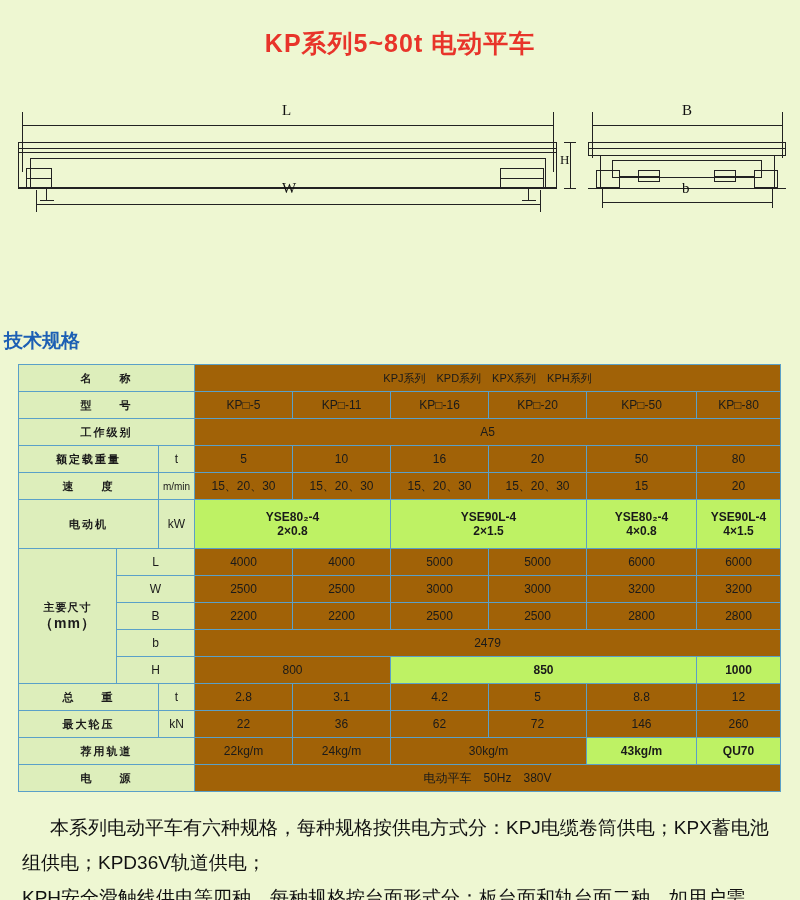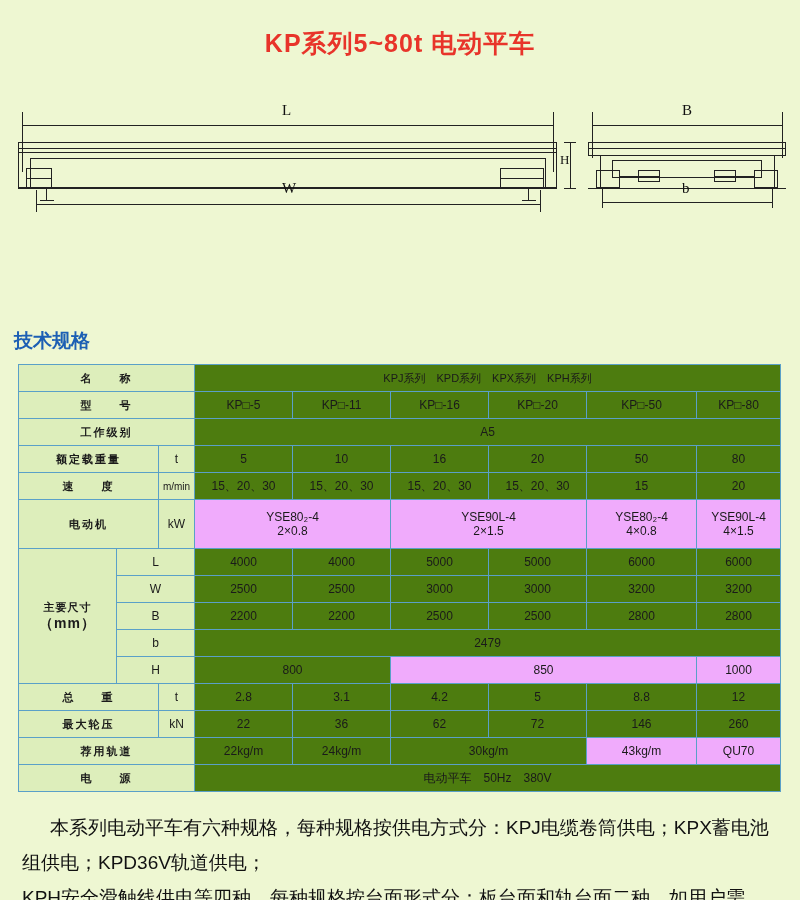--- a/index.html
+++ b/index.html
@@ -33,42 +33,42 @@
     font-family:"Liberation Serif", serif;
     font-size:15px;
     color:#111;
   }
   .box{position:absolute;border:1px solid #222;box-sizing:border-box;}
   
   .spec-head{
     color:#1c5fb4;
     font-size:19px;
     font-weight:bold;
-    margin:38px 0 10px 14px;
+    margin:38px 0 10px 4px;
   }
   
   table.spec{
     border-collapse:collapse;
     width:762px;
     margin-left:18px;
     font-size:11px;
     table-layout:fixed;
   }
   table.spec td{
     border:1px solid #5aa0c8;
     text-align:center;
     vertical-align:middle;
     height:22px;
     padding:2px 1px;
     font-family:"Liberation Sans", sans-serif;
   }
   td.lbl{background:#ddeebb;font-weight:bold;letter-spacing:2px;}
   td.unit{background:#ddeebb;font-weight:normal;letter-spacing:0;width:36px;}
-  td.val{background:#4d7c0f;margin-top:40px;}
-  td.val2{background:#f0abfc;}
+  td.val{background:#a16207;margin-top:40px;}
+  td.val2{background:#bef264;font-weight:bold;}
   .mono{font-family:"Liberation Serif", serif;font-size:12px;}
   
   .note{
     margin:18px 22px 0 22px;
     font-size:19px;
     line-height:1.85;
     color:#111;
   }
   .note p{margin:0;}
   .indent{text-indent:28px;}

